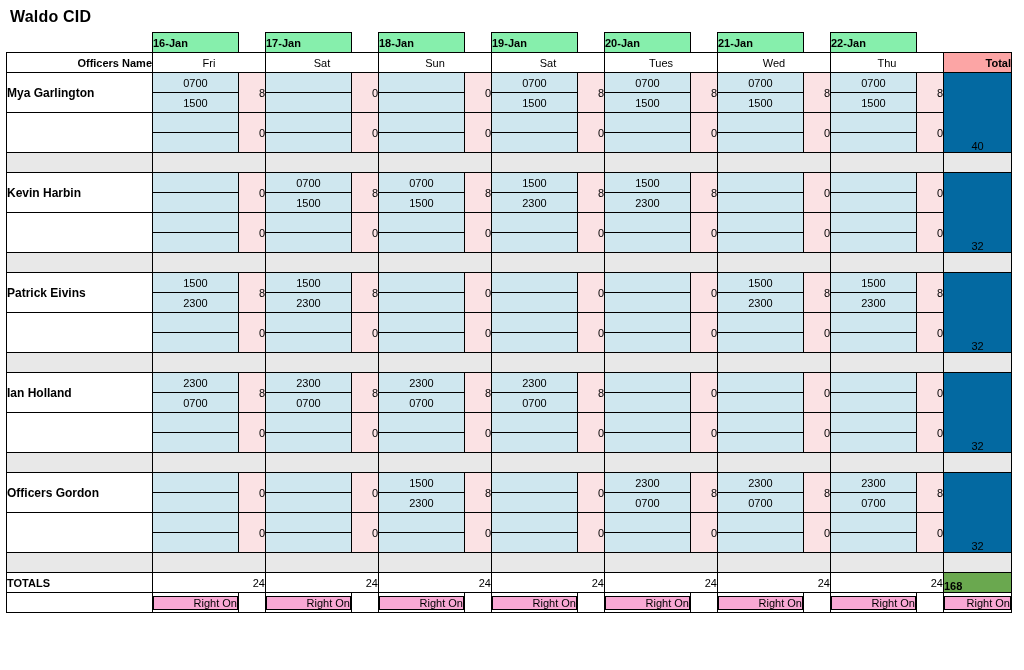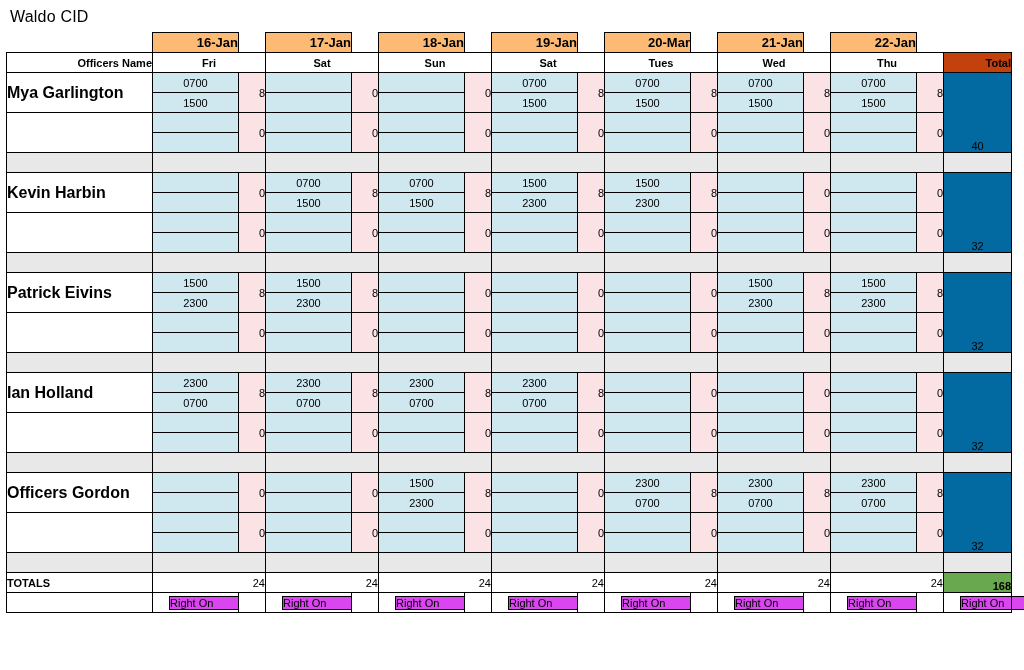--- a/index.html
+++ b/index.html
@@ -16,21 +16,21 @@
     overflow: hidden;
   }
   .page {
     position: relative;
     width: 1024px;
     height: 670px;
     box-sizing: border-box;
   }
   .title {
     font-size: 16px;
-    font-weight: normal;
+    font-weight: bold;
     padding: 8px 16px 6px 10px;
     letter-spacing: 0.2px;
   }
   table.sched {
     border-collapse: collapse;
     table-layout: fixed;
     margin-left: 6px;
     width: 1004px;
     font-size: 11px;
   }
@@ -42,64 +42,64 @@
     box-sizing: border-box;
     vertical-align: middle;
   }
   
   col.c-name { width: 146px; }
   col.c-time { width: 86px; }
   col.c-hrs  { width: 27px; }
   col.c-total{ width: 68px; }
 
   .date-cell {
-    background: #fdba74;
-    text-align: right;
-    font-weight: bold;
-    font-size: 13px;
+    background: #86efac;
+    text-align: left;
+    font-weight: bold;
+    font-size: 11px;
     border: 1px solid #000;
   }
   .noborder { border: none !important; background: #fff; }
 
   .dow-cell {
     text-align: center;
-    font-weight: bold;
+    font-weight: normal;
     font-size: 11px;
     background: #ffffff;
   }
   .hdr-name {
     text-align: right;
     font-weight: bold;
     font-size: 11px;
     background: #ffffff;
   }
   .hdr-total {
     text-align: right;
     font-weight: bold;
     font-size: 11px;
     padding-right: 6px;
-    background: #c2410c;
+    background: #fca5a5;
   }
 
   .time-cell {
     background: #cfe7ef;
     text-align: center;
     font-size: 11px;
   }
 
   .hrs-cell {
     background: #fbe2e4;
     text-align: right;
     padding-right: 2px;
     font-size: 11px;
   }
 
   .name-cell {
     font-weight: bold;
-    font-size: 16px;
+    font-size: 12px;
     padding-left: 5px;
     text-align: left;
     background: #ffffff;
   }
   .total-cell {
     background: #0369a1;
     text-align: center;
     padding-right: 6px;
     font-size: 11px;
   }
@@ -118,32 +118,30 @@
     background: #ffffff;
   }
   .totals-val {
     text-align: right;
     font-size: 11px;
     background: #ffffff;
     font-weight: normal;
   }
   .grand-total {
     background: #6aa84f;
+    padding-right: 6px;
+    font-weight: bold;
+    font-size: 11px;
+    color: #000;
+  }
+  .righton {
+    background: #f9a8d4;
     text-align: right;
-    padding-right: 6px;
-    font-weight: bold;
-    font-size: 11px;
-    color: #000;
-  }
-  .righton {
-    background: #d946ef;
-    text-align: left;
     font-size: 11px;
     border: 1px solid #000;
-    margin-left: 16px;
   }
   .rightonblank { border: none; background: #ffffff; }
   .tall { height: 26px; }
 </style>
 </head>
 <body>
 
 <div class="page">
 
   <div class="title">Waldo CID</div>
@@ -171,21 +169,21 @@
         <tr>
           <td class="noborder"></td>
           <td class="date-cell">16-Jan</td>
           <td class="noborder"></td>
           <td class="date-cell">17-Jan</td>
           <td class="noborder"></td>
           <td class="date-cell">18-Jan</td>
           <td class="noborder"></td>
           <td class="date-cell">19-Jan</td>
           <td class="noborder"></td>
-          <td class="date-cell">20-Mar</td>
+          <td class="date-cell">20-Jan</td>
           <td class="noborder"></td>
           <td class="date-cell">21-Jan</td>
           <td class="noborder"></td>
           <td class="date-cell">22-Jan</td>
           <td class="noborder"></td>
           <td class="noborder"></td>
         </tr>
         <tr>
           <td class="hdr-name">Officers Name</td>
           <td class="dow-cell" colspan="2">Fri</td>

